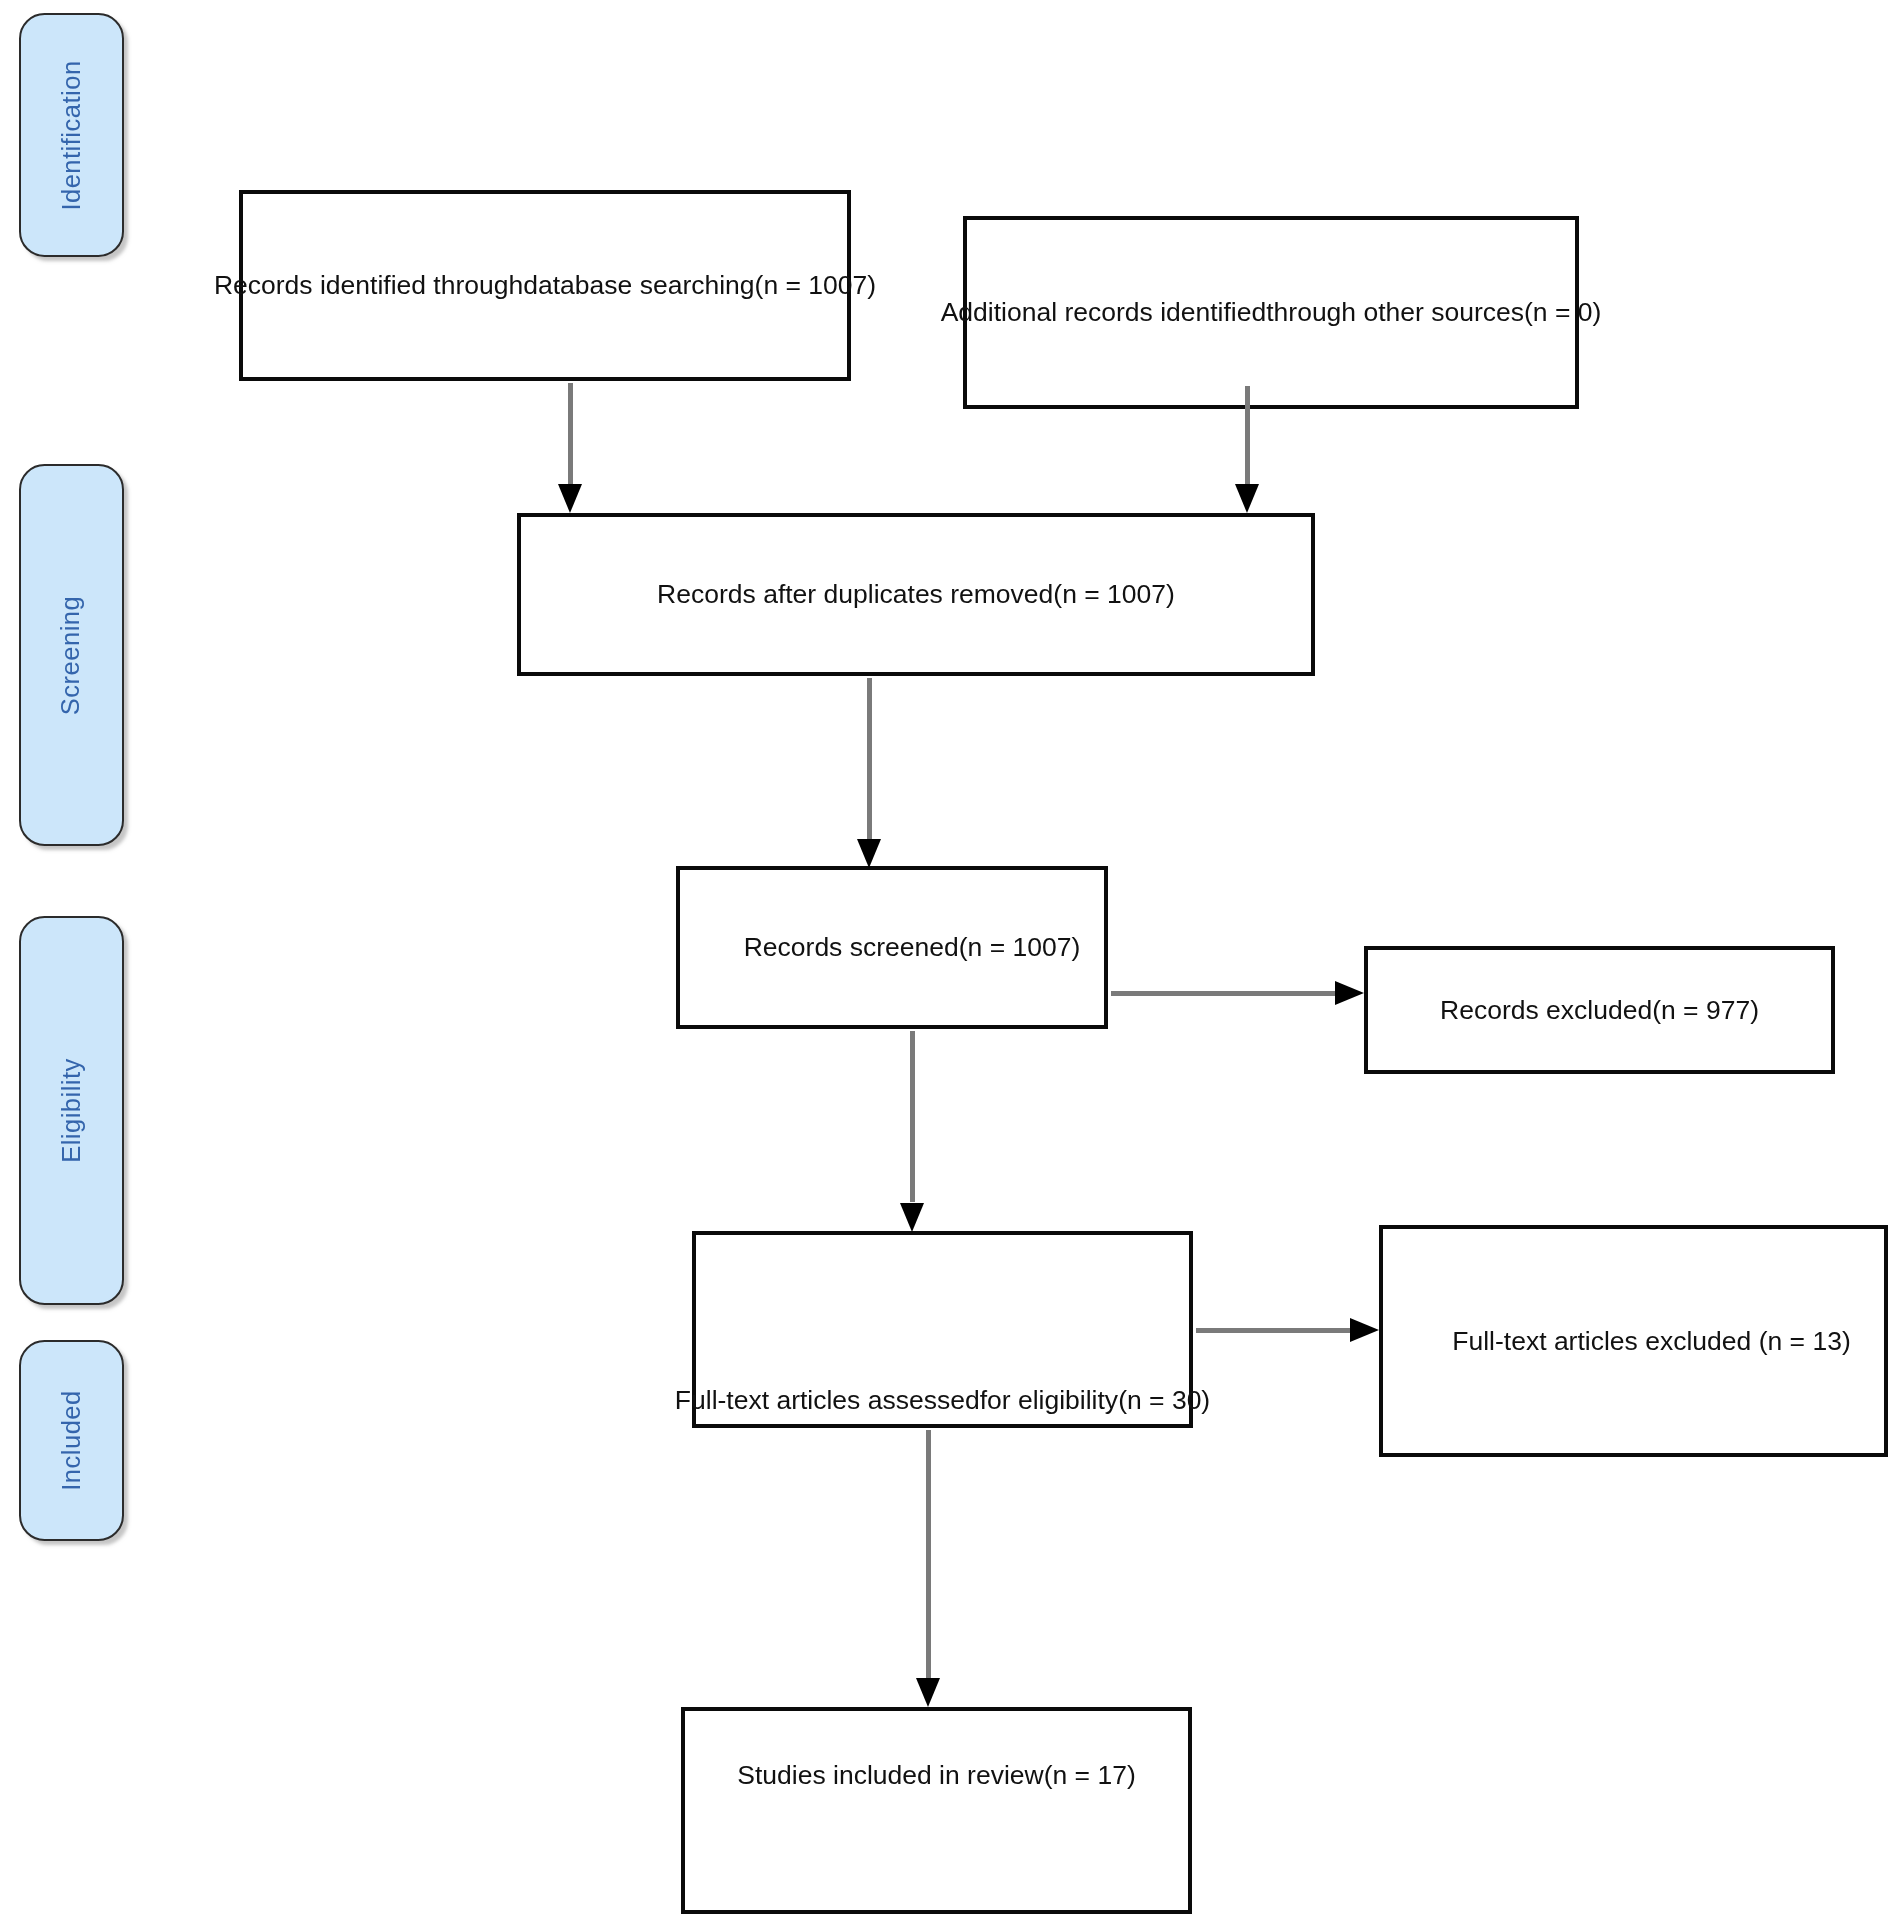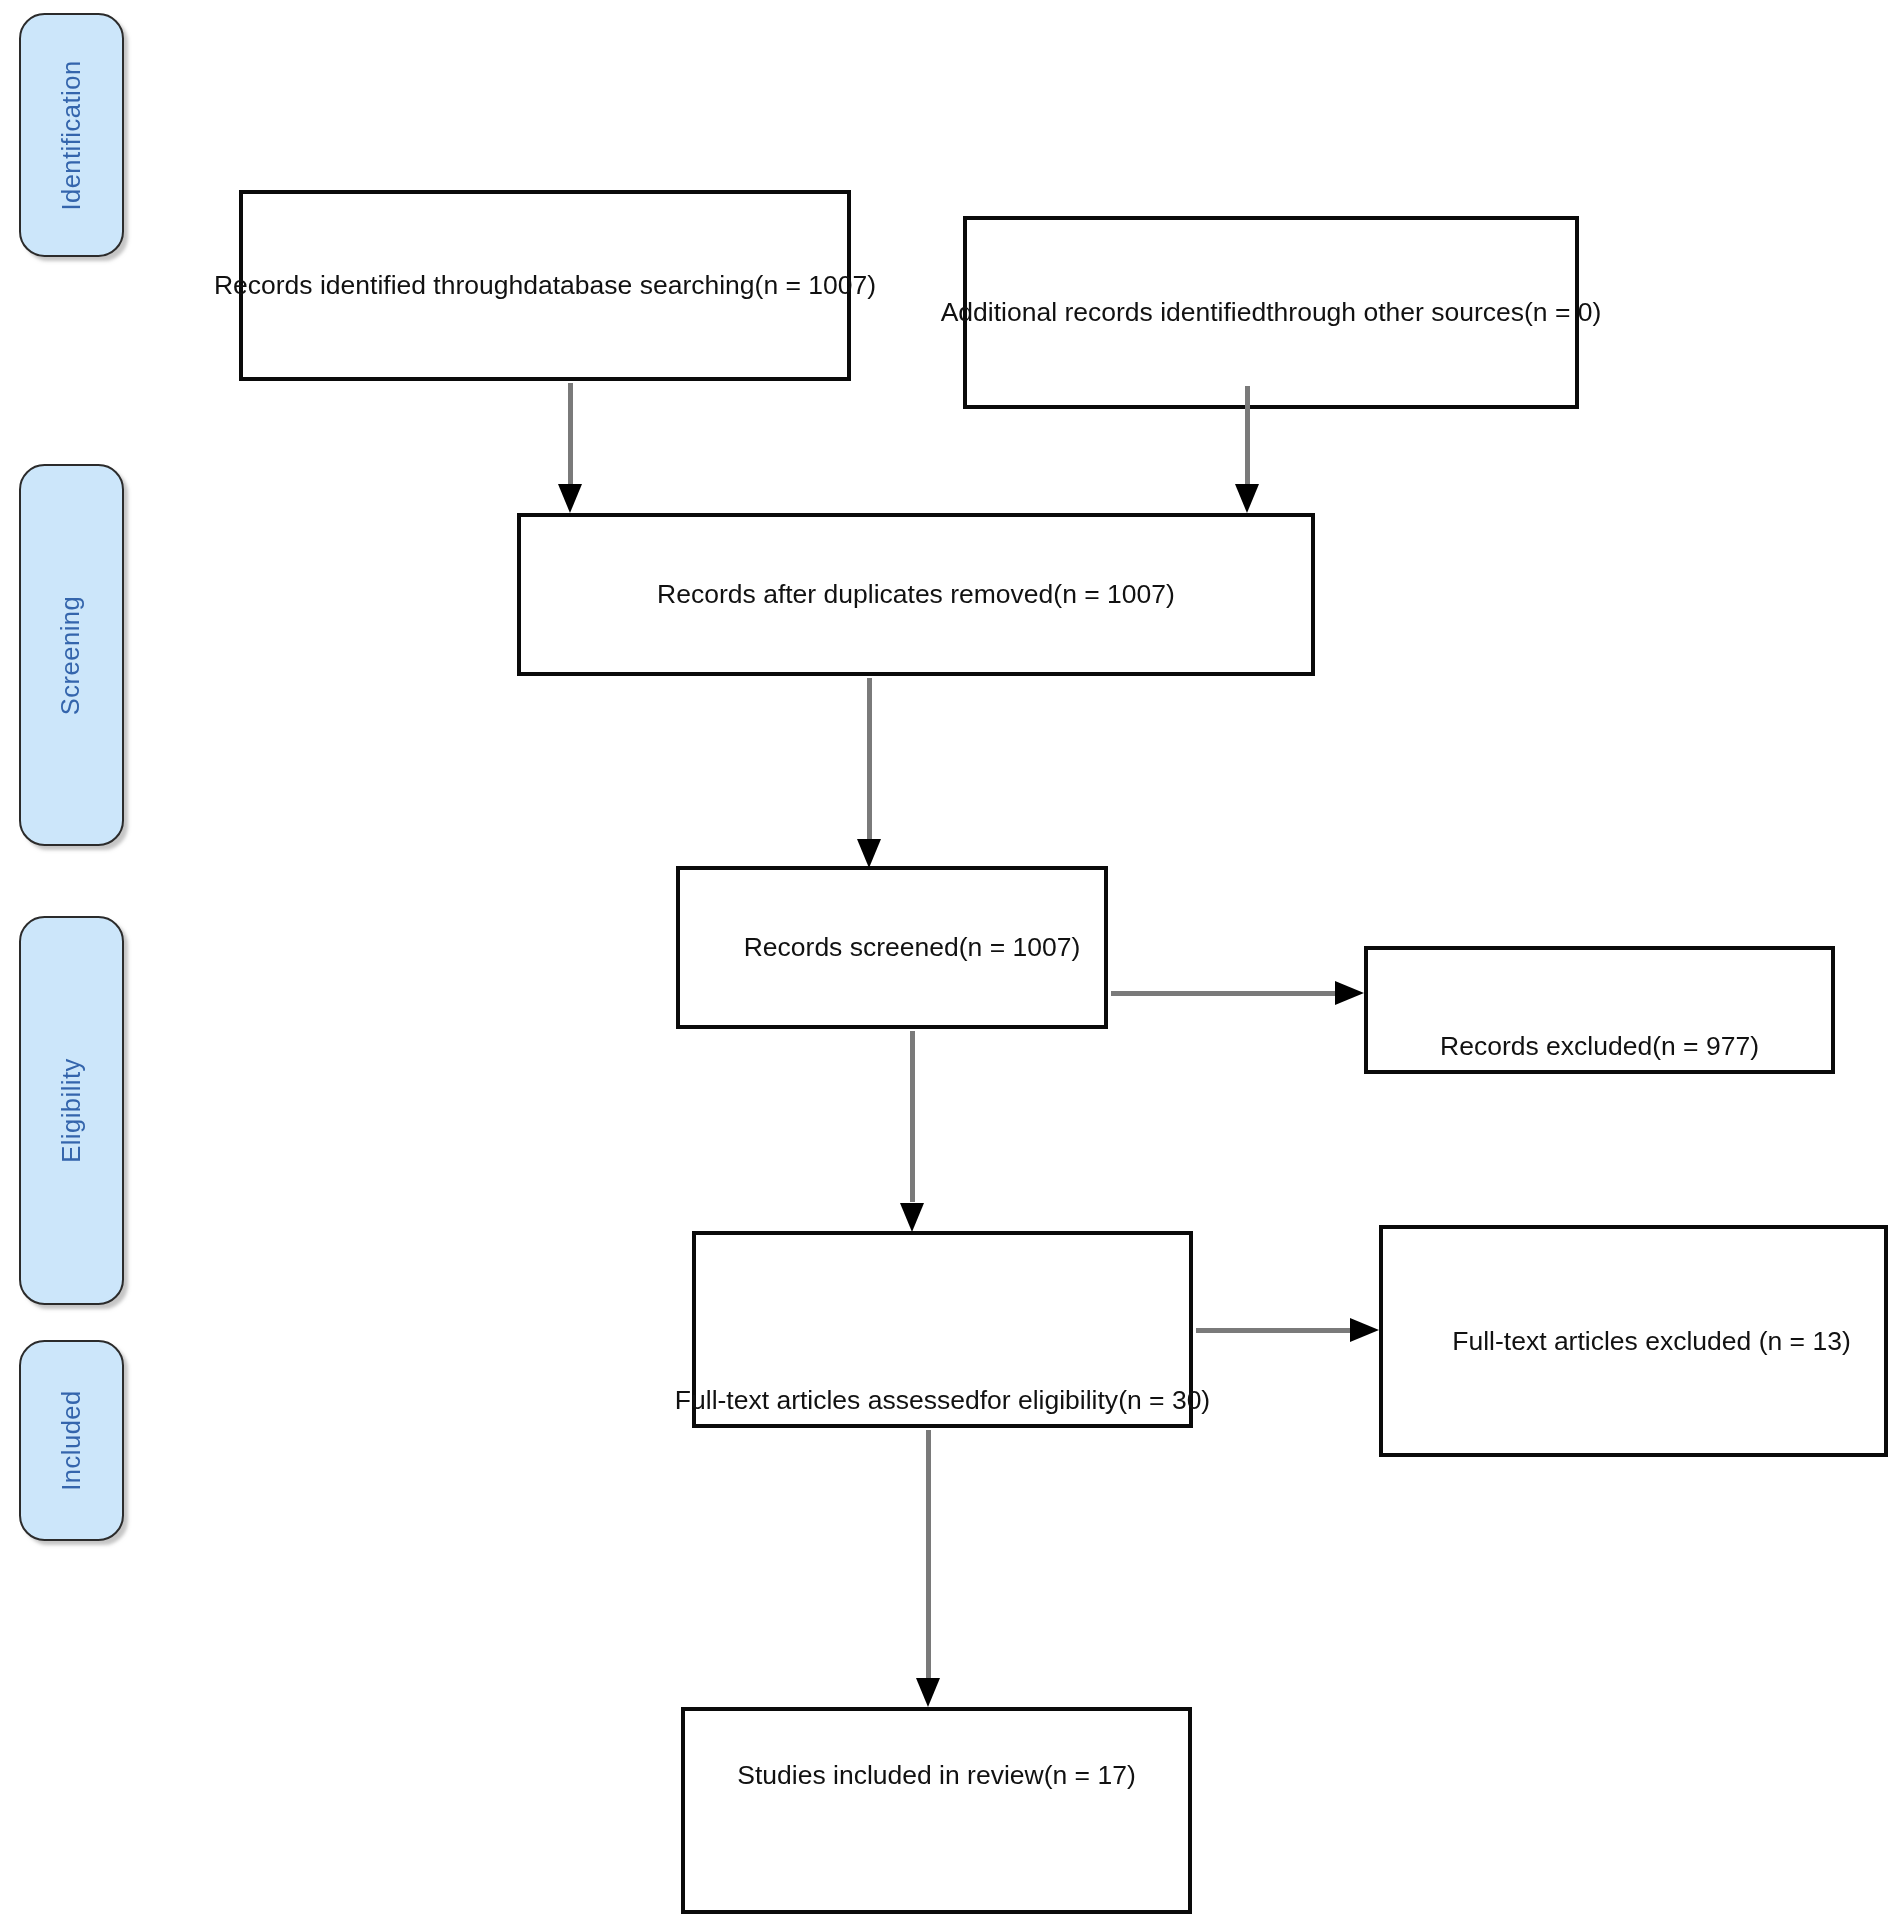--- a/index.html
+++ b/index.html
@@ -56,21 +56,21 @@
     color: #111111;
     font-size: 26.5px;
     line-height: 47px;
   }
   .fbox .line { display: block; min-height: 47px; white-space: nowrap; }
 
   #box-records-identified { left: 239px;  top: 190px;  width: 612px; height: 191px; }
   #box-additional-records { left: 963px; top: 190px;  width: 616px; height: 193px; margin-top: 26px; }
   #box-after-duplicates   { left: 517px;  top: 513px;  width: 798px; height: 163px; }
   #box-records-screened   { left: 676px; top: 866px; width: 432px;  height: 163px; padding-left: 40px; }
-  #box-records-excluded   { left: 1364px; top: 946px; width: 471px;  height: 128px; align-items: flex-end; }
+  #box-records-excluded   { left: 1364px; top: 946px; width: 471px;  height: 128px; }
   #box-fulltext-assessed  { left: 692px; top: 1231px; width: 501px;  height: 197px; align-items: flex-end; }
   #box-fulltext-excluded  { left: 1379px; top: 1225px; width: 509px;  height: 232px; padding-left: 36px; }
   #box-studies-included   { left: 681px; top: 1707px; width: 511px;  height: 207px;
                             padding-bottom: 70px; }
 
   
   .aline-v { position: absolute; width: 5.3px; background: #7a7a7a; }
   .aline-h { position: absolute; height: 5.3px; background: #7a7a7a; }
   .ahead-down {
     position: absolute; width: 0; height: 0;

